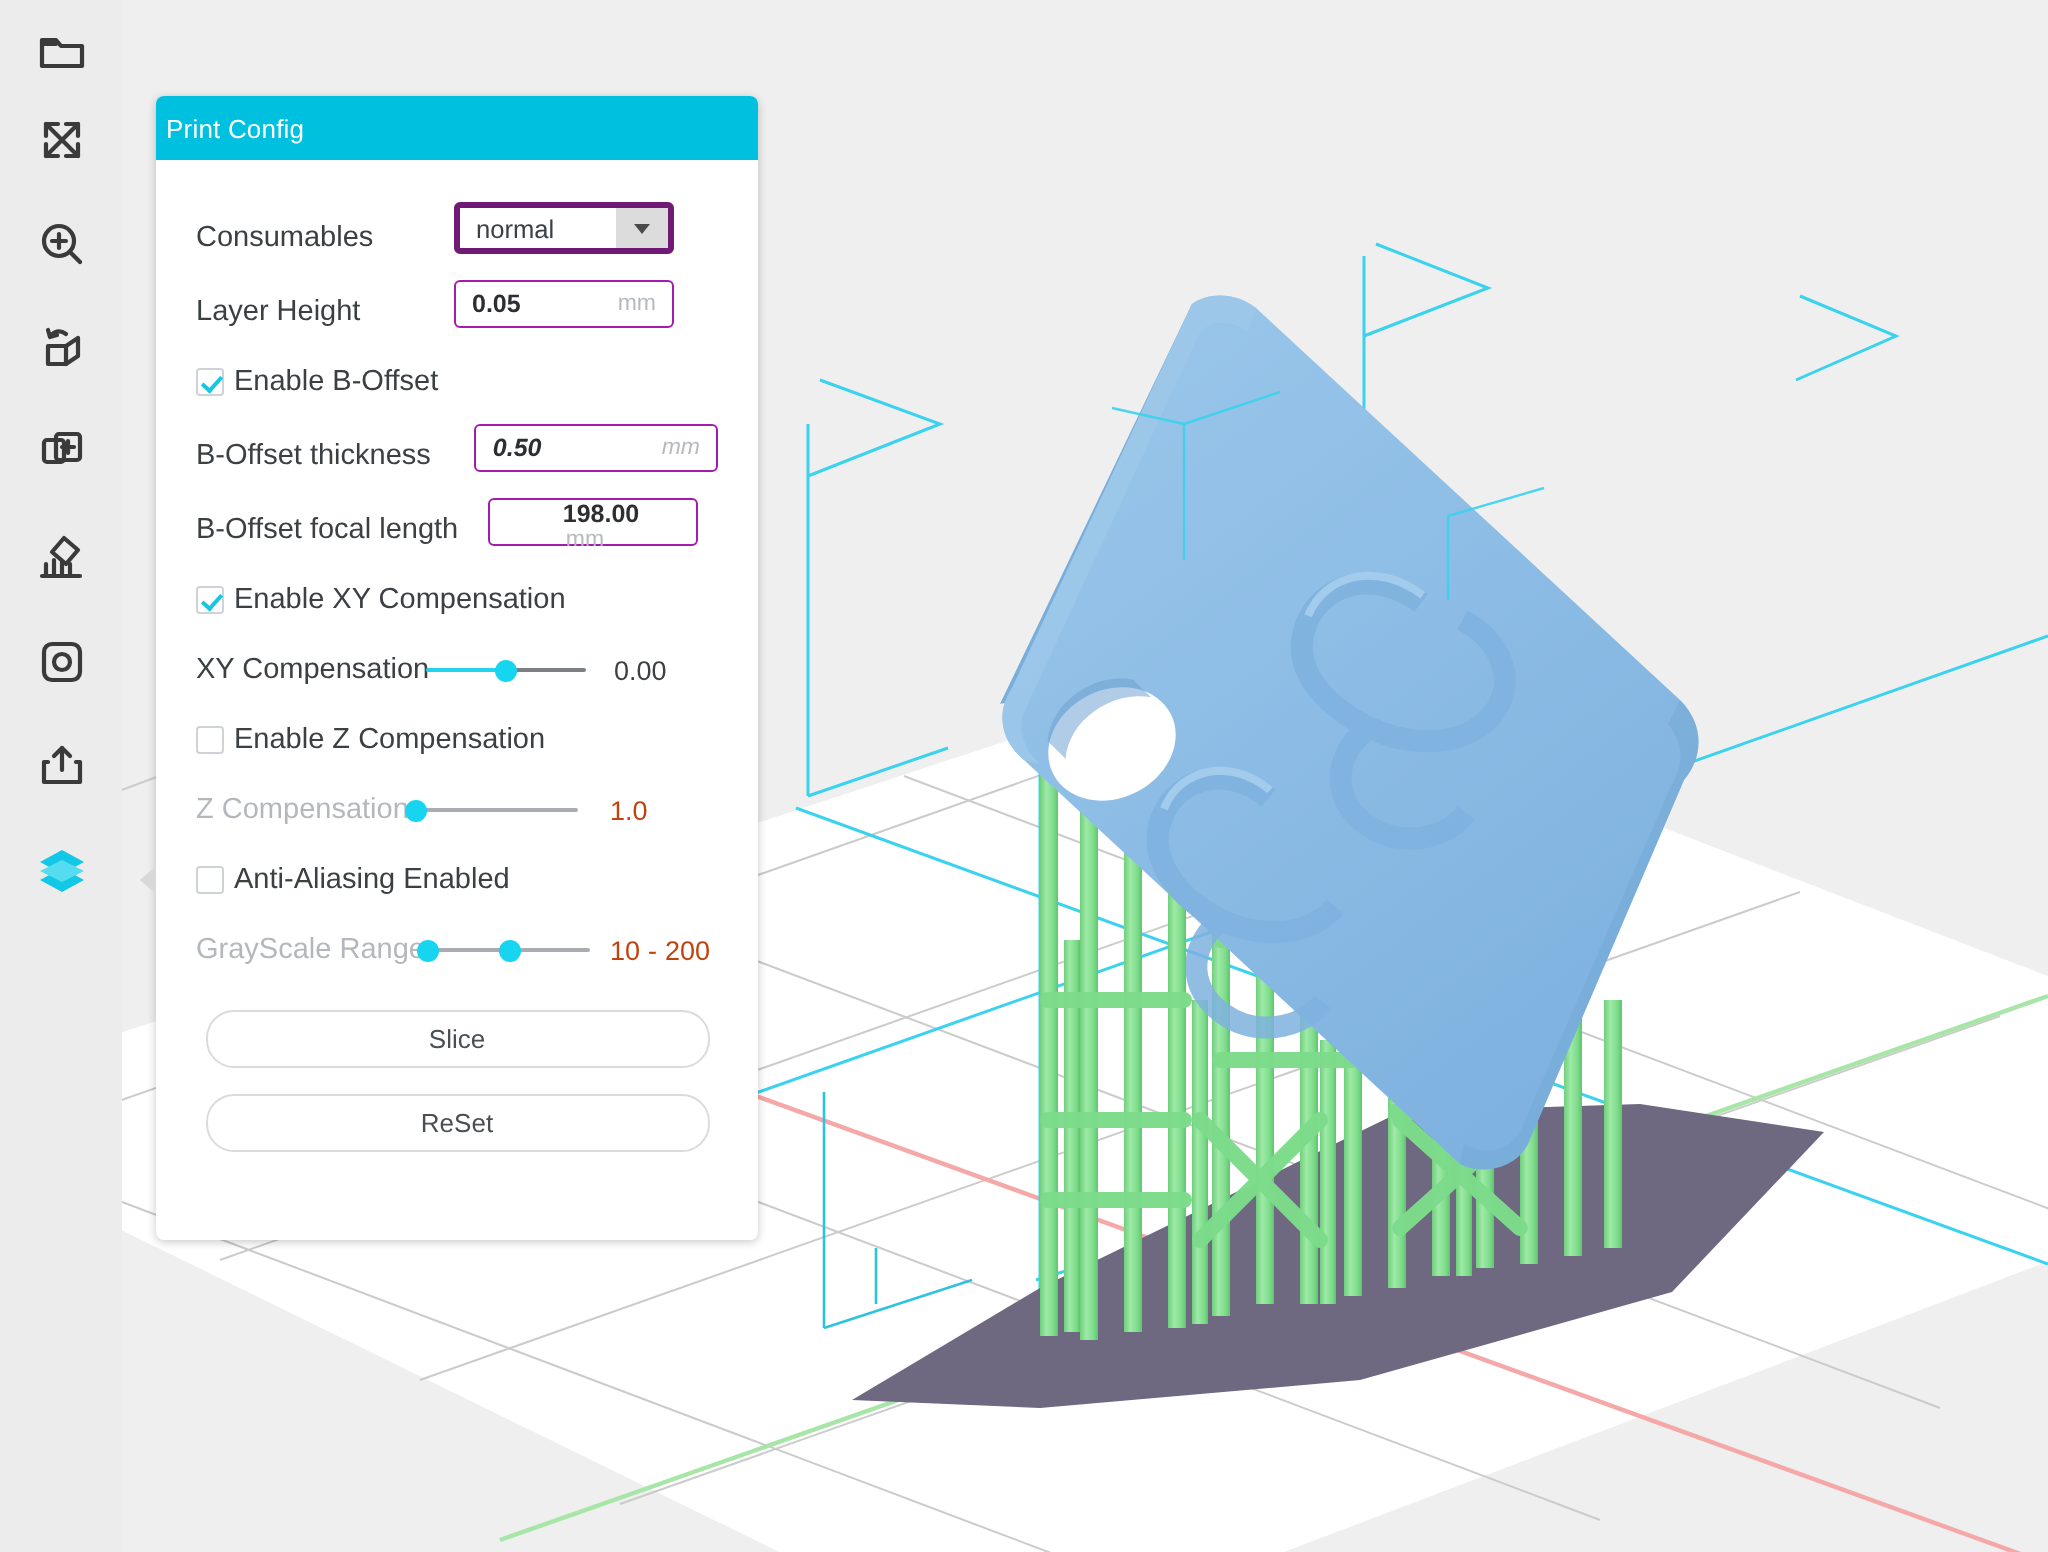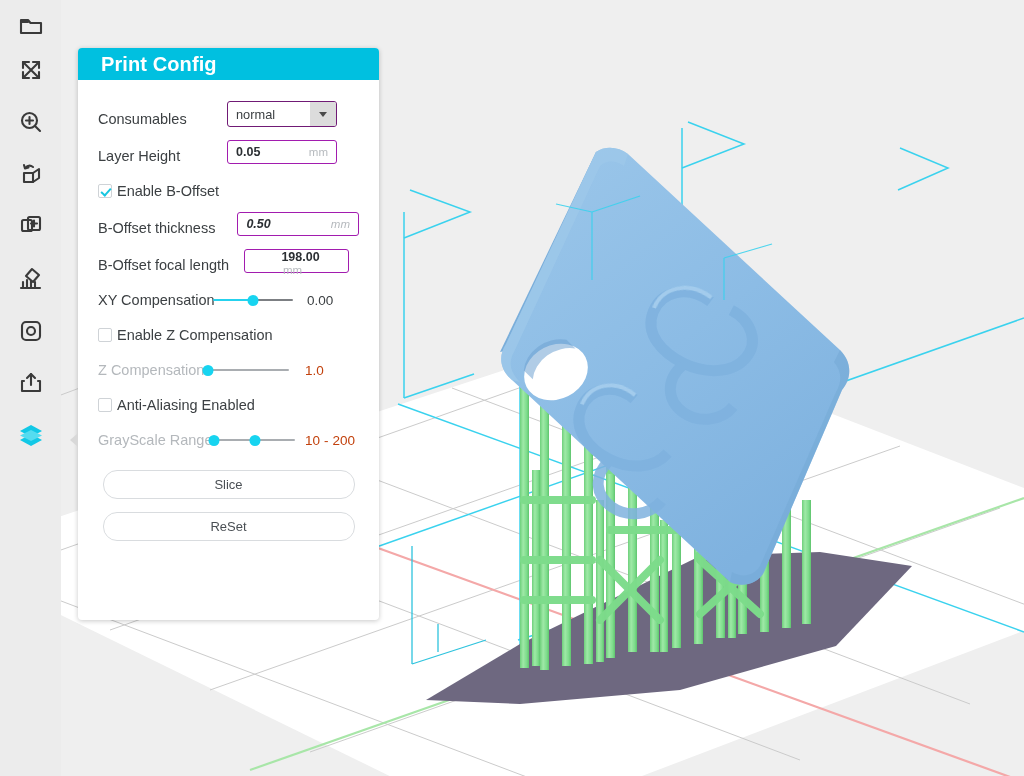--- a/index.html
+++ b/index.html
@@ -59,26 +59,25 @@
     background: #ffffff;
     border-radius: 4px;
     box-shadow: 0 1px 5px rgba(0,0,0,0.22);
     z-index: 30;
     overflow: hidden;
   }
   #panel-title {
     height: 32px;
     background: #00c0e0;
     color: #ffffff;
-    font-size: 20px;
-    display: flex;
-    align-items: center;
-    padding-left: 23px;
+    font-size: 13px;
+    display: flex;
+    align-items: center;
+    padding-left: 5px;
     letter-spacing: 0.1px;
-    font-weight: bold;
   }
   #panel-body {
     padding: 10px 20px 0 20px;
   }
 
   .row {
     display: flex;
     align-items: flex-end;
     height: 35px;
   }
@@ -113,21 +112,21 @@
   .field .unit {
     font-size: 11.5px;
     color: #b6babe;
     padding-right: 8px;
   }
 
   
   .select {
     position: relative;
     height: 26px;
-    border: 1px solid #701a75;
+    border: 3px solid #701a75;
     border-radius: 3px;
     background: #fff;
     display: flex;
     align-items: center;
     box-sizing: border-box;
     overflow: hidden;
   }
   .select .sval {
     font-size: 12.8px;
     color: #3c4043;
@@ -537,20 +536,26 @@
       </div>
 
       <div class="row tall">
         <div class="lbl" style="width:146px;">B-Offset focal length</div>
         <div class="field" style="width:105px;flex-direction:column;">
           <div class="val">198.00</div>
           <div class="unit">mm</div>
         </div>
       </div>
 
+      <div class="row">
+        <div class="cbwrap">
+          <div class="cbox checked"></div>
+          <div class="lbl">Enable XY Compensation</div>
+        </div>
+      </div>
 
       <div class="row">
         <div class="lbl" style="width:115px;">XY Compensation</div>
         <div class="slider" style="width:80px; margin-right:14px;">
           <div class="track"></div>
           <div class="fill" style="left:0; width:50%;"></div>
           <div class="thumb" style="left:50%;"></div>
         </div>
         <div class="sval-num">0.00</div>
       </div>

